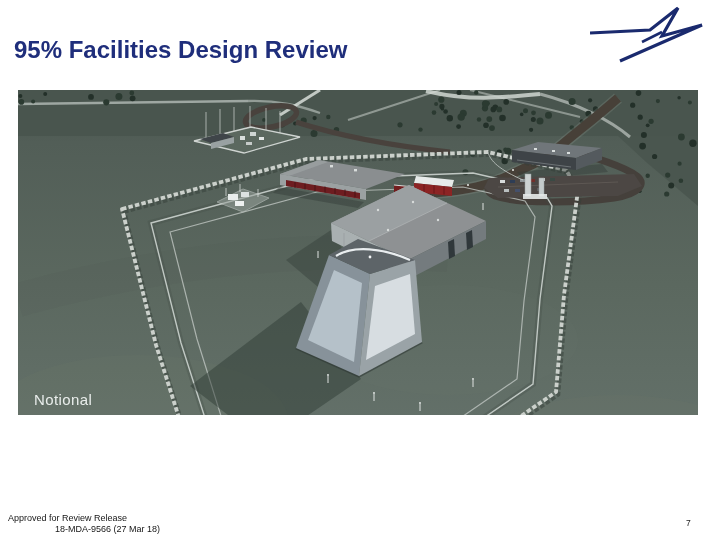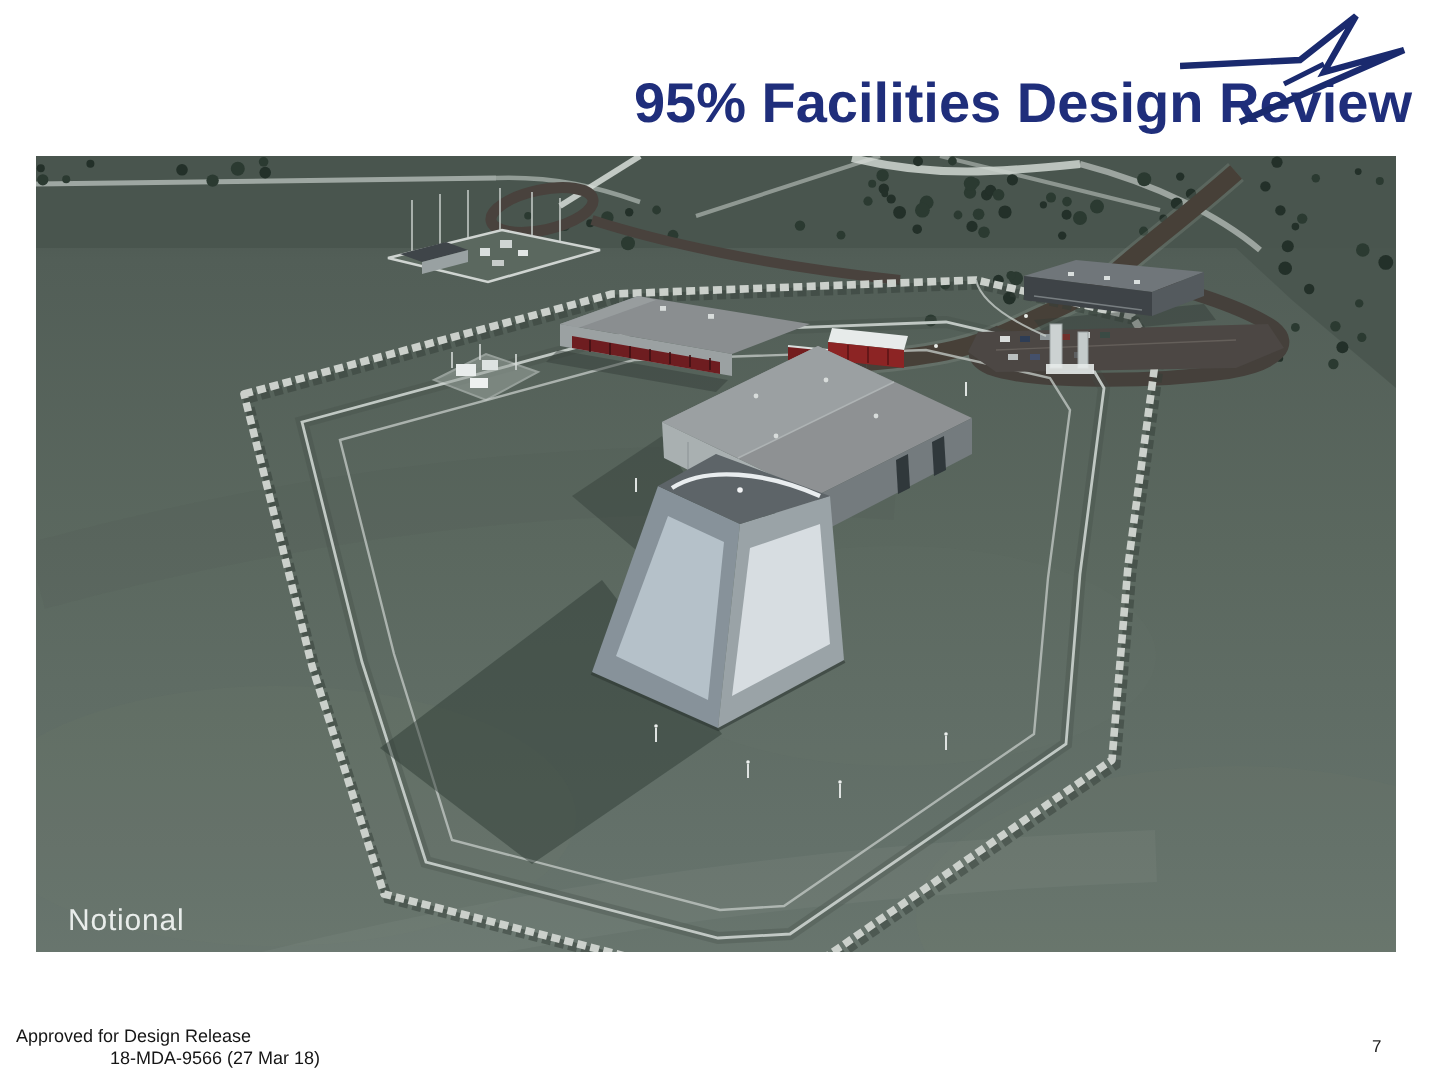--- a/index.html
+++ b/index.html
@@ -1,33 +1,33 @@
 <!DOCTYPE html>
 <html style="--title-navy: #1f2e7b; --logo-blue: #2b3f8f; --logo-gold: #efa92f; --lm-navy: #1a2a6e; --field-green: #5d6a63; --field-dark: #49554e; --tree-green: #25322b; --road-brown: #474038; --barrier-gray: #cbd0cb; --building-gray: #8e9193; --array-panel-light: #d7dde1; --bay-red: #6e1d20; --caption-gray: #e9edeb; --footer-black: #161616;"><head>
 <meta charset="utf-8">
 <style>
   html,body{margin:0;padding:0;background:#ffffff;}
   .slide{position:relative;width:720px;height:540px;background:#ffffff;overflow:hidden;
          font-family:"Liberation Sans",sans-serif;}
 
   
-  .title{position:absolute;left:0;right:0;top:22px;margin:14px;text-align:right;
-         font-size:28px;font-weight:800;letter-spacing:0;color:var(--title-navy,#1f2e7b);}
+  .title{position:absolute;left:0;right:0;top:22px;margin:14px;text-align:left;
+         font-size:24px;font-weight:800;letter-spacing:0;color:var(--title-navy,#1f2e7b);}
   .lrdr-logo{position:absolute;left:8px;top:4px;width:132px;height:66px;}
   .lrdr-acronym{position:absolute;left:22px;top:13px;font-size:24px;font-weight:800;
         color:var(--logo-blue,#2b3f8f);letter-spacing:1px;display:inline-block;
         transform:scaleX(.88);transform-origin:left;
         text-shadow:-2px 2px 0 rgba(125,132,150,.55);z-index:1;}
   .lrdr-burst{position:absolute;left:66px;top:-2px;z-index:2;}
   .lrdr-tagline{position:absolute;left:0;top:42px;width:132px;text-align:center;
         font-size:6.9px;color:#44506e;letter-spacing:.1px;z-index:3;}
   .lm-star{position:absolute;right:12px;top:3px;}
 
   
-  .render{position:absolute;left:18px;top:78px;width:680px;height:398px;
+  .render{position:absolute;left:18px;top:90px;width:680px;height:325px;
           background:var(--field-green,#5d6a63);overflow:hidden;}
   .render svg{display:block;}
   .notional{position:absolute;left:16px;bottom:7px;font-size:15px;
             color:var(--caption-gray,#e9edeb);letter-spacing:.4px;}
 
   
   .approval{position:absolute;left:8px;top:513px;font-size:9px;line-height:10.5px;
             color:var(--footer-black,#161616);}
   .approval .l2{text-indent:7px;margin-left:40px;}
   .pagenum{position:absolute;left:686px;top:518px;font-size:8.5px;color:#222;}
@@ -298,18 +298,18 @@
         <circle cx="402" cy="313" r=".9" fill="#eef1ef" stroke="none"></circle>
         <circle cx="455" cy="289" r=".9" fill="#eef1ef" stroke="none"></circle>
       </g>
 
       <rect x="0" y="431" width="680" height="3" fill="#39423d"></rect>
     </svg>
     <div class="notional">Notional</div>
   </div>
 
   <div class="approval">
-    <div>Approved for Design Release</div>
+    <div>Approved for Review Release</div>
     <div class="l2">18-MDA-9566 (27 Mar 18)</div>
   </div>
   <div class="pagenum">7</div>
 
 </div>
 
 </body></html>

